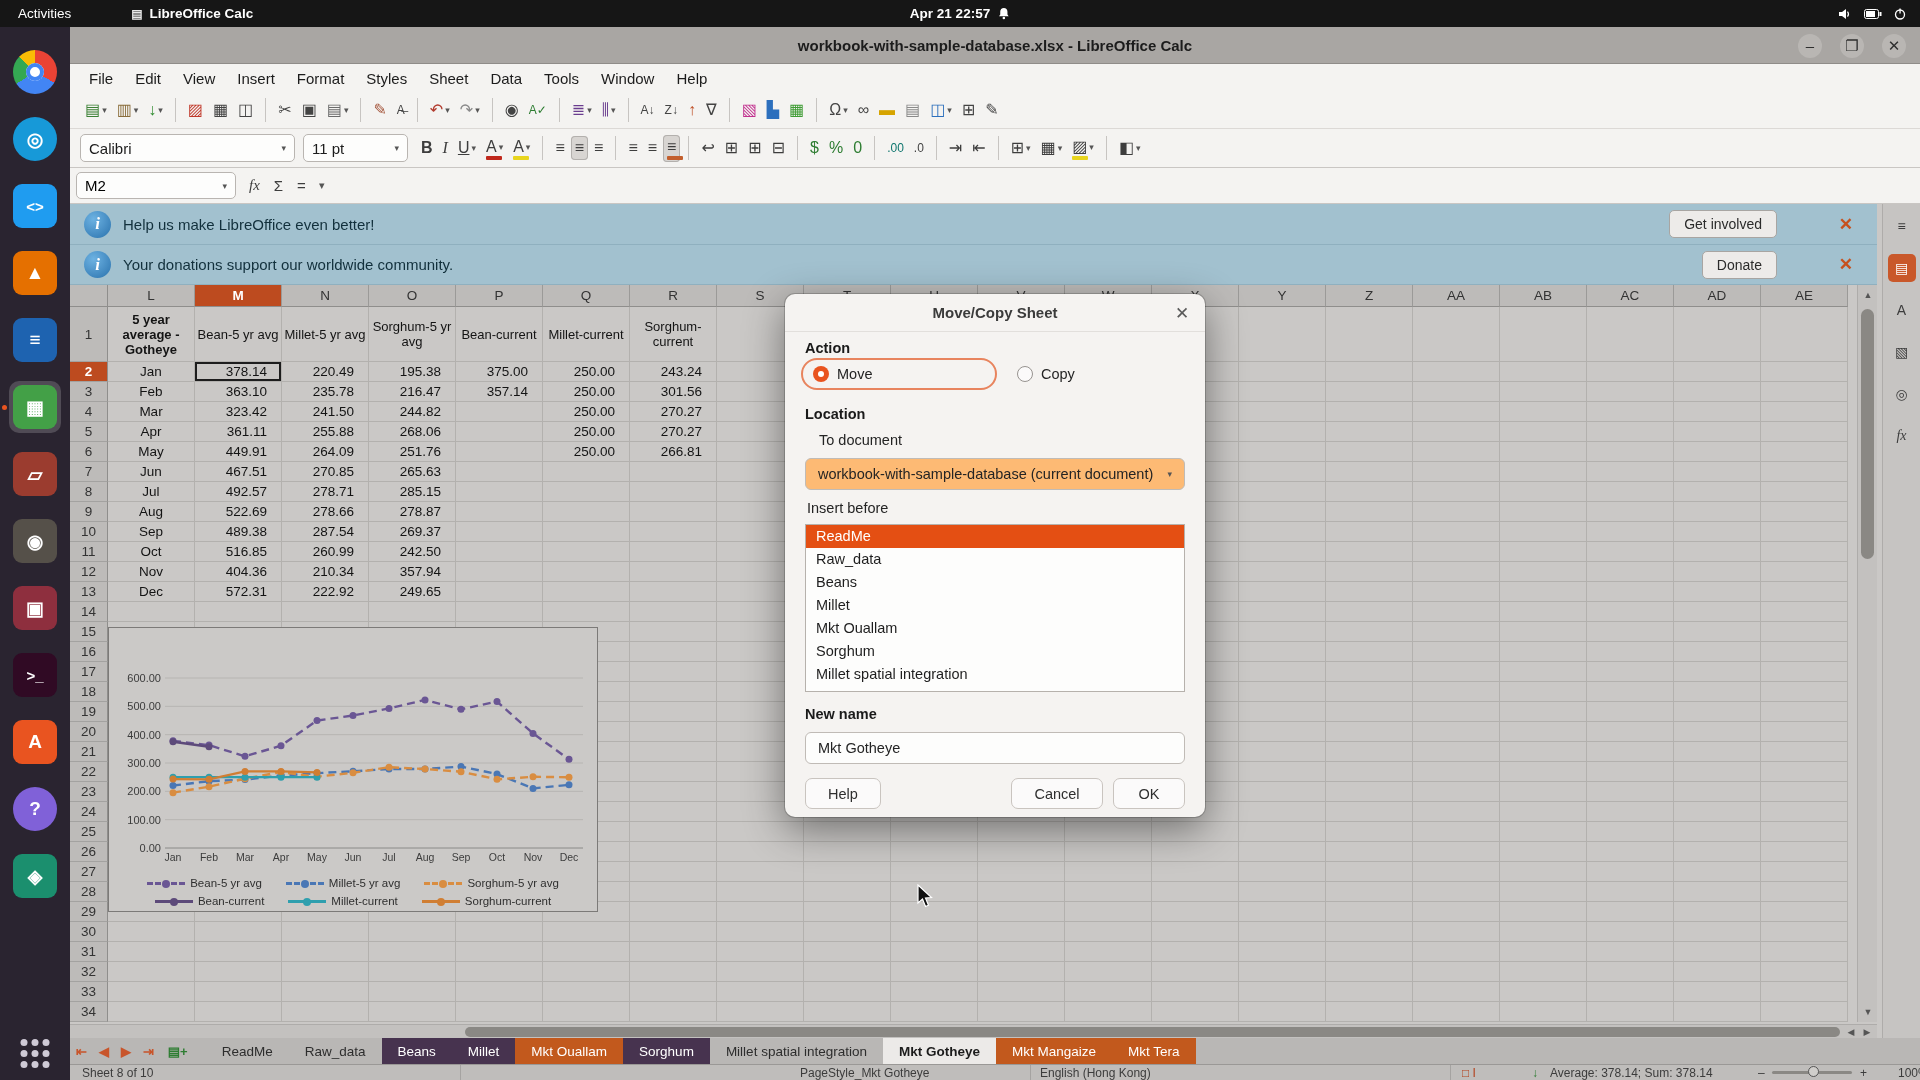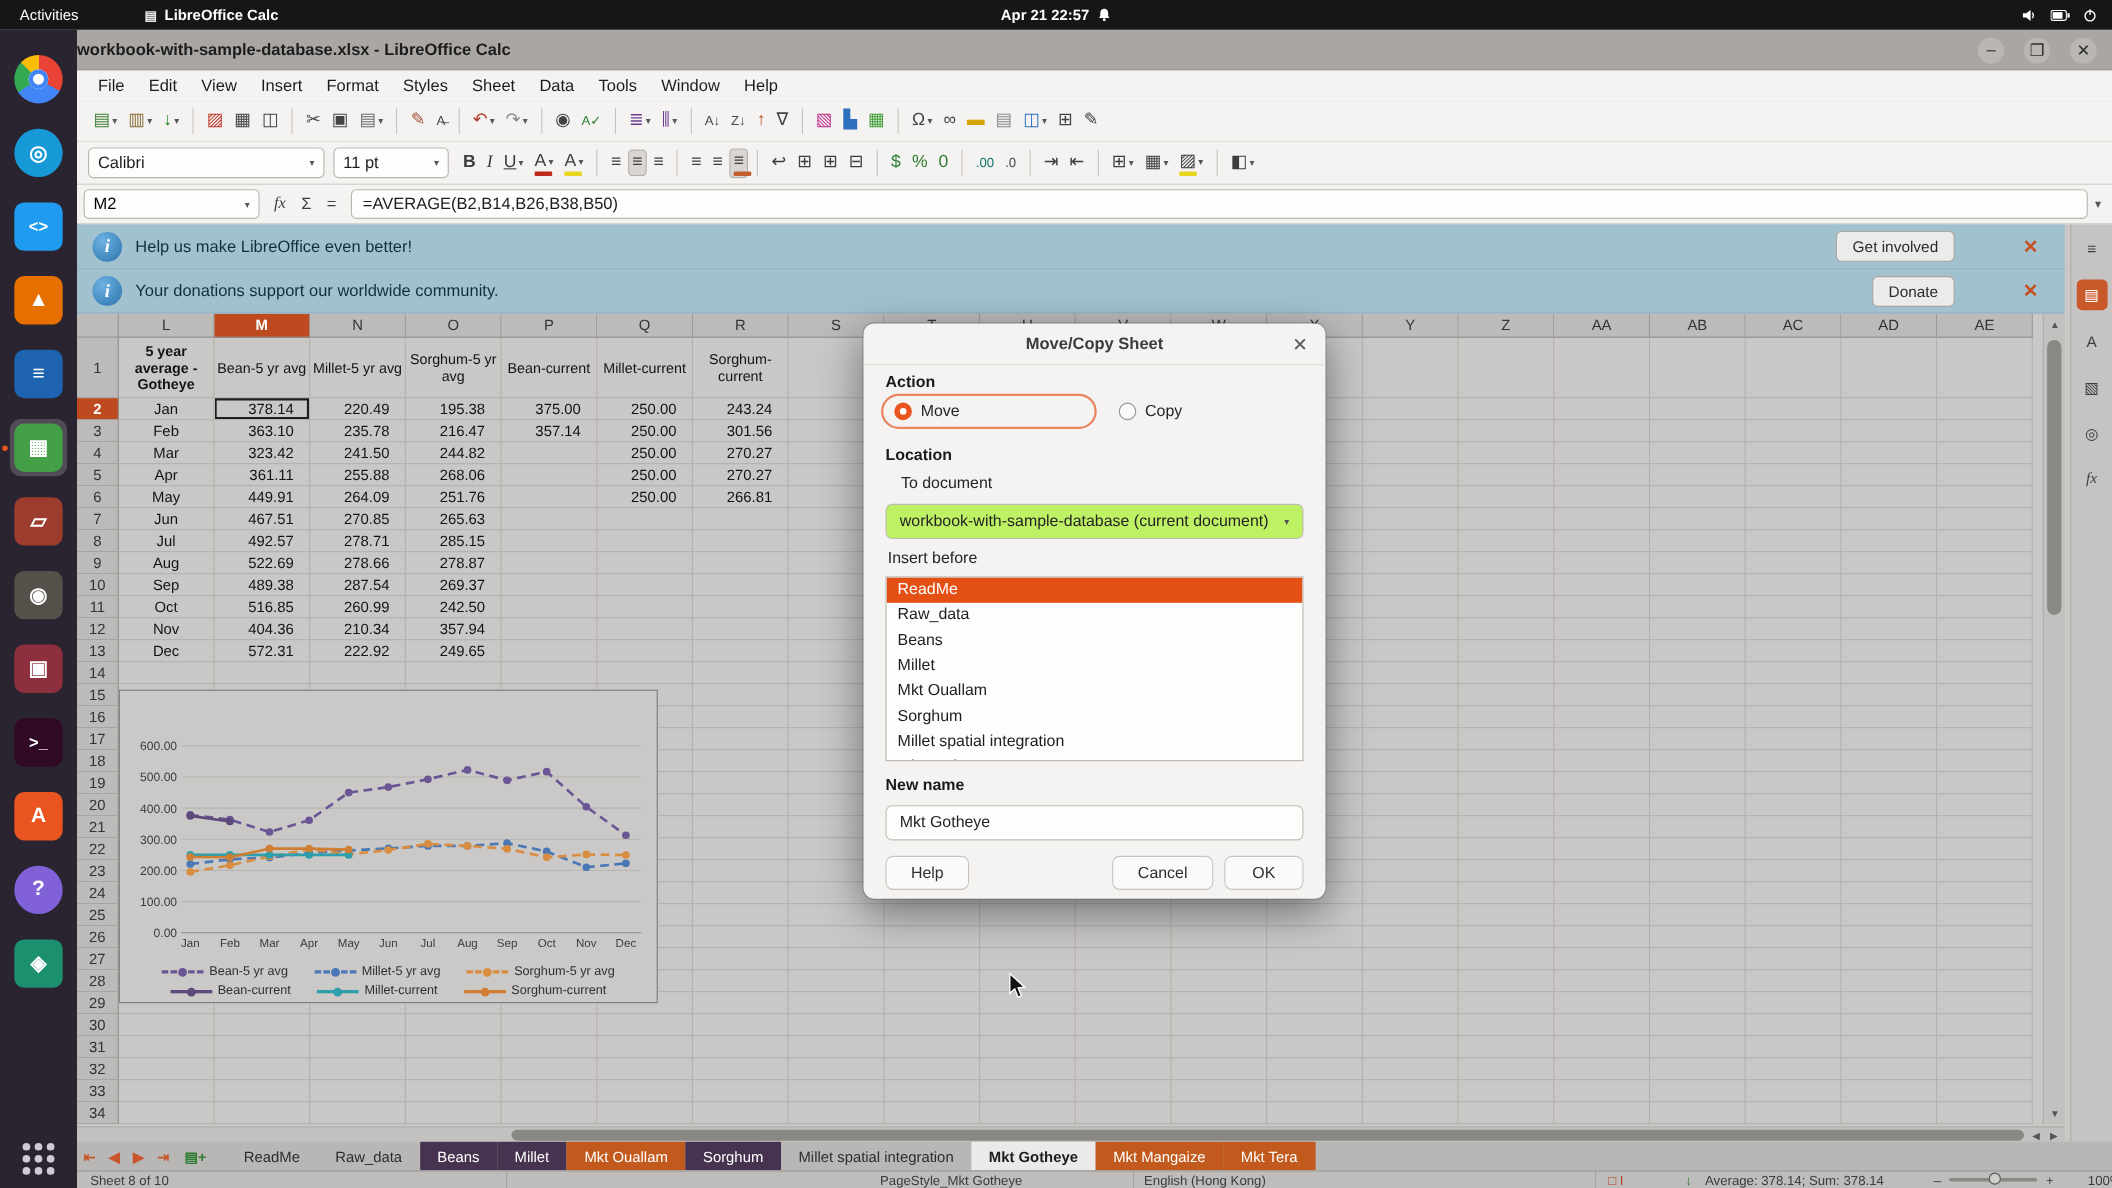--- a/index.html
+++ b/index.html
@@ -28,21 +28,21 @@
   .dock-chrome { width:44px; height:44px; border-radius:50%;
      background:conic-gradient(#ea4335 0 33%, #4285f4 33% 66%, #34a853 66% 87%, #fbbc05 87% 100%); position:relative; }
   .dock-chrome::after{ content:""; position:absolute; left:13px; top:13px; width:18px; height:18px; border-radius:50%;
      background:#fff; box-shadow:inset 0 0 0 4px #4285f4; }
   .show-apps { position:absolute; bottom:12px; left:50%; transform:translateX(-50%);
      display:grid; grid-template-columns:repeat(3,7px); grid-gap:4px; }
   .show-apps i { width:7px; height:7px; border-radius:50%; background:#cfcad6; }
 
   
   .titlebar { position:absolute; left:70px; top:27px; width:1850px; height:37px; background:#a9a6a3;
-              border-bottom:1px solid #8f8c89; display:flex; align-items:center; z-index:5;}
+              border-bottom:1px solid #8f8c89; display:flex; align-items:center; justify-content:center; z-index:5;}
   .tt-title { font-size:15px; font-weight:700; color:#1c1c1c; }
   .win-btns { position:absolute; right:14px; top:0; height:37px; display:flex; gap:18px; align-items:center; }
   .win-btn { width:24px; height:24px; border-radius:50%; display:flex; align-items:center; justify-content:center;
              font-size:15px; color:#2e2e2e; background:#b9b6b3; }
 
   
   .menubar { position:absolute; left:70px; top:64px; width:1850px; height:28px; background:#f4f3f1;
              display:flex; align-items:center; padding-left:8px; z-index:5; }
   .menu-item { padding:3px 11px; font-size:15px; color:#1c1c1c; border-radius:4px; }
 
@@ -155,21 +155,21 @@
   .dlg-close { position:absolute; right:12px; top:8px; width:22px; height:22px; display:flex; align-items:center;
                justify-content:center; font-size:17px; color:#5a5a5a; }
   .dlg-label-b { position:absolute; left:20px; font-weight:700; color:#1a1a1a; }
   .focus-ring { position:absolute; left:16px; top:64px; width:196px; height:32px; border:2px solid #e8845e; border-radius:16px; }
   .radio-row { position:absolute; display:flex; align-items:center; gap:8px; }
   .radio { width:16px; height:16px; border-radius:50%; flex:none; }
   .radio.on { background:#e9541f; position:relative; }
   .radio.on::after { content:""; position:absolute; left:5px; top:5px; width:6px; height:6px; border-radius:50%; background:#fff;}
   .radio.off { background:#fbfafa; border:1.5px solid #979390; }
   .dlg-sub { position:absolute; color:#242424; }
-  .dlg-select { position:absolute; left:20px; top:164px; width:380px; height:32px; background:#bef264;
+  .dlg-select { position:absolute; left:20px; top:164px; width:380px; height:32px; background:#fdba74;
                 border:1px solid #c0bbb6; border-radius:6px; display:flex; align-items:center;
                 justify-content:space-between; padding:0 12px; }
   .dlg-list { position:absolute; left:20px; top:230px; width:380px; height:168px; background:#fdfdfc;
               border:1px solid #b6b1ac; overflow:hidden; }
   .dlg-li { height:23px; line-height:23px; padding-left:10px; color:#1e1e1e; }
   .dlg-li.sel { background:#e44f13; color:#fff; }
   .dlg-input { position:absolute; left:20px; top:438px; width:380px; height:32px; background:#fdfdfc;
                border:1px solid #c0bbb6; border-radius:6px; display:flex; align-items:center; padding:0 12px; }
   .dlg-btn { position:absolute; top:484px; height:31px; border:1px solid #c9c4bf; border-radius:7px; background:#fbfafa;
              display:flex; align-items:center; justify-content:center; color:#2e2e2e; }
@@ -515,21 +515,20 @@
   <div class="formulabar">
     <span class="namebox">
       <span>M2</span>
         <span class="dd">▾</span>
     </span>
     <span class="fbtns">
       <span class="fbtn" style="font-style:italic;font-family:'Liberation Serif',serif">fx</span>
       <span class="fbtn">Σ</span>
       <span class="fbtn">=</span>
     </span>
-    <span class="formula-input">=AVERAGE(B2,B14,B26,B38,B50)</span>
     <span class="fb-expand">▾</span>
   </div>
 
   <div class="infobar" style="top:204px;height:41px">
     <span class="info-icon">i</span>
     <span class="info-text">Help us make LibreOffice even better!</span>
     <span class="info-btn" style="right:100px">Get involved</span>
     <span class="info-close">✕</span>
   </div>
   <div class="infobar" style="top:245px;height:40px">

